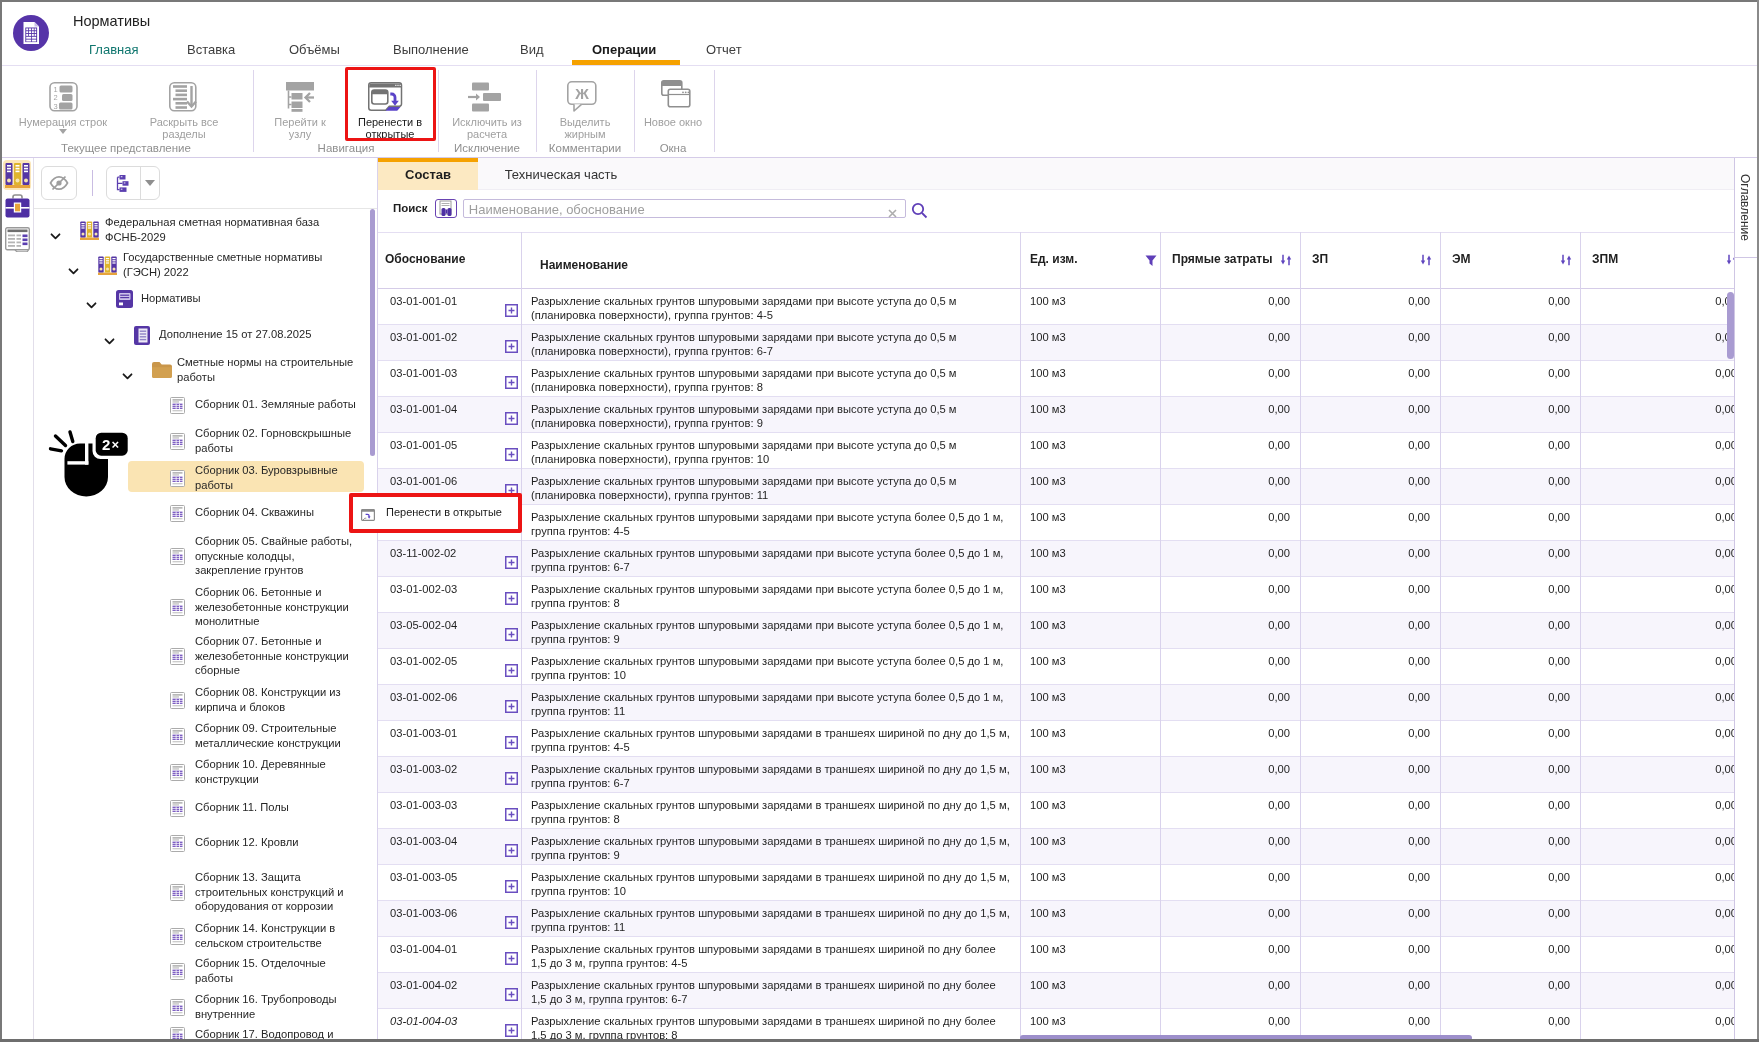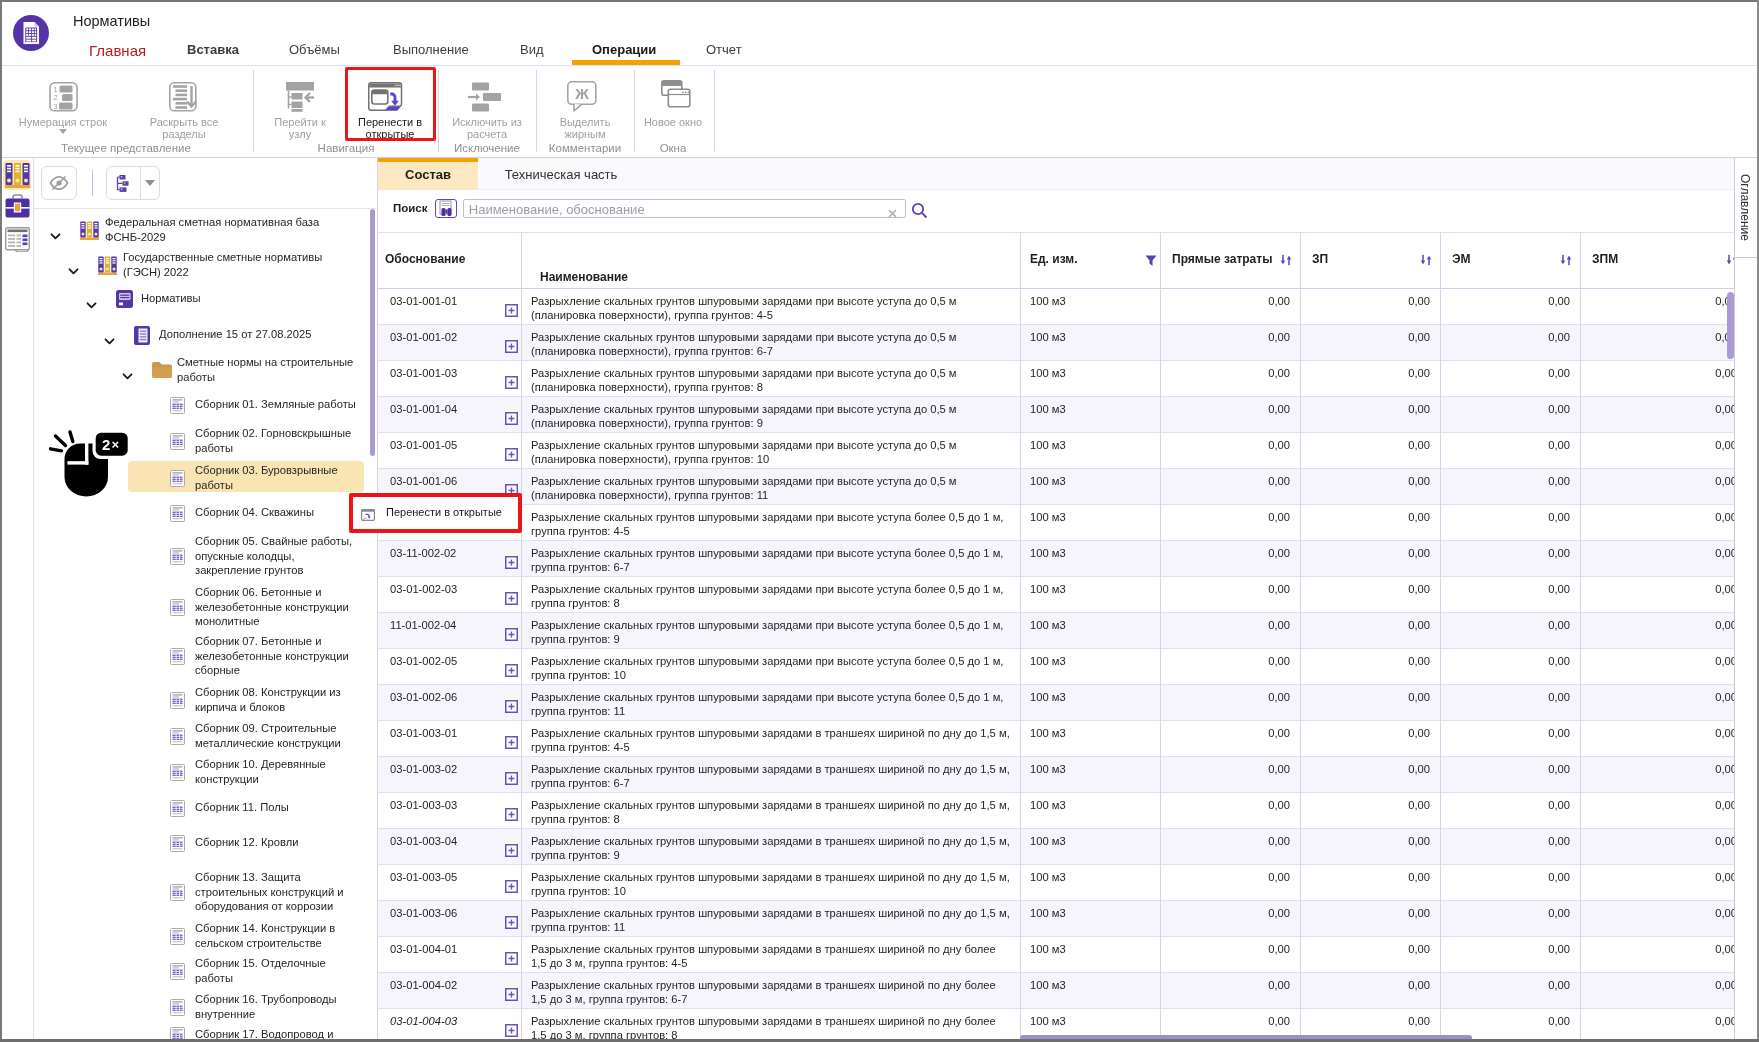--- a/index.html
+++ b/index.html
@@ -45,22 +45,22 @@
           <rect x="18.8" y="19.0" width="2.0" height="1.9"></rect>
           <rect x="21.6" y="19.0" width="1.6" height="1.9"></rect>
 <rect x="13.2" y="21.8" width="4.8" height="1.9"></rect>
           <rect x="18.8" y="21.8" width="4.4" height="1.9"></rect>
 <rect x="13.2" y="24.6" width="4.8" height="1.9"></rect>
           <rect x="18.8" y="24.6" width="4.4" height="1.9"></rect>
 </g>
 </svg></div>
 <div class="abs" style="left:73px;top:13px;font-size:14.5px;color:#222;">Нормативы</div>
 
-<div class="abs" style="top:42px;left:89px;font-size:15px;color:#b91c1c;">Главная</div>
-<div class="abs" style="top:42px;left:187px;font-size:13px;color:#3d3d3d;font-weight:bold;">Вставка</div>
+<div class="abs" style="top:42px;left:89px;font-size:13px;color:#0f766e;">Главная</div>
+<div class="abs" style="top:42px;left:187px;font-size:13px;color:#3d3d3d;">Вставка</div>
 <div class="abs" style="top:42px;left:289px;font-size:13px;color:#3d3d3d;">Объёмы</div>
 <div class="abs" style="top:42px;left:393px;font-size:13px;color:#3d3d3d;">Выполнение</div>
 <div class="abs" style="top:42px;left:520px;font-size:13px;color:#3d3d3d;">Вид</div>
 <div class="abs" style="top:42px;left:592px;font-size:13px;color:#1a1a1a;font-weight:bold;">Операции</div>
 <div class="abs" style="top:42px;left:706px;font-size:13px;color:#3d3d3d;">Отчет</div>
 <div class="abs" style="left:572px;top:60px;width:108px;height:5px;background:#F5A100;"></div>
 <div class="hline" style="left:0;top:65px;width:1759px;background:#E4DEF2;"></div>
 
 <div class="abs" style="left:0;top:66px;width:1759px;height:92px;background:#fff;"></div>
 <div class="vline" style="left:253px;top:70px;height:82px;background:#DDD5EC;"></div>
@@ -661,21 +661,21 @@
 <div class="abs" style="left:510px;top:46px;"><svg width="9" height="9" viewBox="0 0 9 9">
           <path d="M1 1 L8 8 M8 1 L1 8" stroke="#ADADAD" stroke-width="1.6"></path>
         </svg></div>
 <div class="abs" style="left:533px;top:44px;"><svg width="17" height="17" viewBox="0 0 17 17">
 <circle cx="7" cy="7" r="5.2" fill="none" stroke="#5F3FB8" stroke-width="1.8"></circle>
 <path d="M11 11 L15.5 15.5" stroke="#5F3FB8" stroke-width="1.8"></path>
 </svg></div>
 <div class="hline" style="left:0;top:74px;width:1356px;background:#E4DEF2;"></div>
 <div class="hline" style="left:0;top:130px;width:1356px;background:#D5CCE8;"></div>
 <div class="hdr" style="left:7px;top:94px;">Обоснование</div>
-<div class="hdr" style="left:150px;top:112px;padding-left:12px;">Наименование</div>
+<div class="hdr" style="left:150px;top:100px;padding-left:12px;">Наименование</div>
 <div class="hdr" style="left:652px;top:94px;">Ед. изм.</div>
 <div class="abs" style="left:767px;top:95px;"><svg width="12" height="12" viewBox="0 0 12 12">
 <path d="M0.5 0.5 h11 L7.5 5.5 V11 L4.5 8.5 V5.5 Z" fill="#5F3FB8"></path>
 </svg></div>
 <div class="hdr" style="left:794px;top:94px;">Прямые затраты</div>
 <div class="abs" style="left:902px;top:94px;"><svg width="12" height="12" viewBox="0 0 12 12">
 <path d="M3 0.8 V7.4" stroke="#5F45BE" stroke-width="1.5" fill="none"></path>
 <path d="M0.8 6.6 h4.4 L3 10.6 Z" fill="#5F45BE"></path>
 <path d="M9 11.2 V4.6" stroke="#5F45BE" stroke-width="1.5" fill="none"></path>
 <path d="M6.8 5.4 h4.4 L9 1.4 Z" fill="#5F45BE"></path>
@@ -830,21 +830,21 @@
 <div class="cell" style="left:153px;top:424px;">
         <span style="display:block;white-space:nowrap;">Разрыхление скальных грунтов шпуровыми зарядами при высоте уступа более 0,5 до 1 м,</span>
         <span style="display:block;white-space:nowrap;">группа грунтов: 8</span>
       </div>
 <div class="cell" style="left:652px;top:424px;">100 м3</div>
 <div class="cell" style="left:782px;top:424px;width:130px;text-align:right;">0,00</div>
 <div class="cell" style="left:922px;top:424px;width:130px;text-align:right;">0,00</div>
 <div class="cell" style="left:1062px;top:424px;width:130px;text-align:right;">0,00</div>
 <div class="cell" style="left:1202px;top:424px;width:157px;text-align:right;">0,00</div>
 <div class="abs" style="left:0;top:455px;width:1356px;height:36px;background:#F7F5FC;border-bottom:1px solid #E3DEF2;"></div>
-<div class="cell" style="left:12px;top:460px;">11-01-002-04</div>
+<div class="cell" style="left:12px;top:460px;">03-05-002-04</div>
 <div class="abs" style="left:127px;top:469px;"><svg width="13" height="13" viewBox="0 0 13 13">
 <rect x="0.75" y="0.75" width="11.5" height="11.5" fill="#fff" stroke="#6A4FC0" stroke-width="1.5"></rect>
 <path d="M6.5 3.5 V9.5 M3.5 6.5 H9.5" stroke="#6A4FC0" stroke-width="1.4"></path>
 </svg></div>
 <div class="cell" style="left:153px;top:460px;">
         <span style="display:block;white-space:nowrap;">Разрыхление скальных грунтов шпуровыми зарядами при высоте уступа более 0,5 до 1 м,</span>
         <span style="display:block;white-space:nowrap;">группа грунтов: 9</span>
       </div>
 <div class="cell" style="left:652px;top:460px;">100 м3</div>
 <div class="cell" style="left:782px;top:460px;width:130px;text-align:right;">0,00</div>

